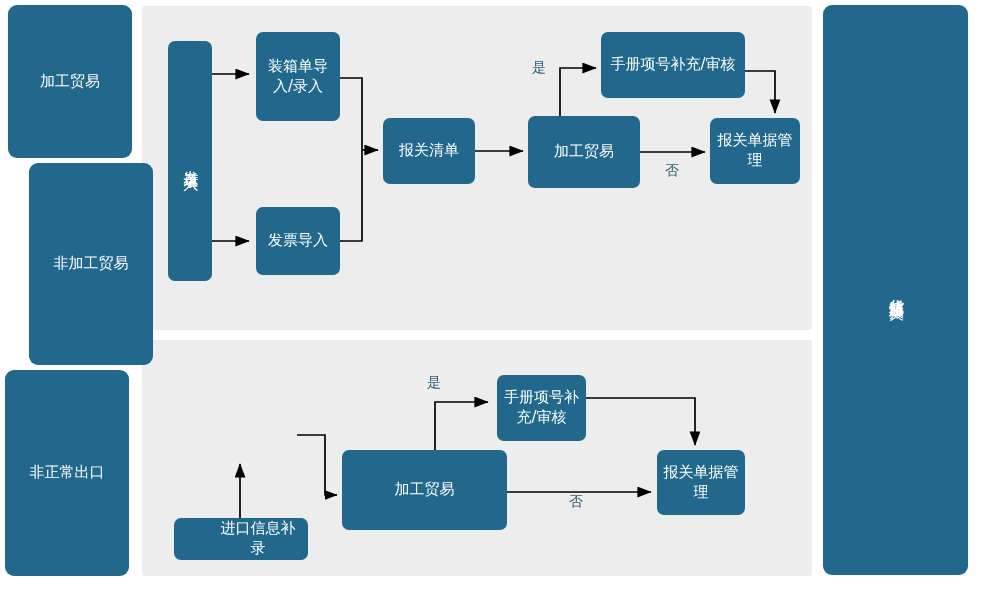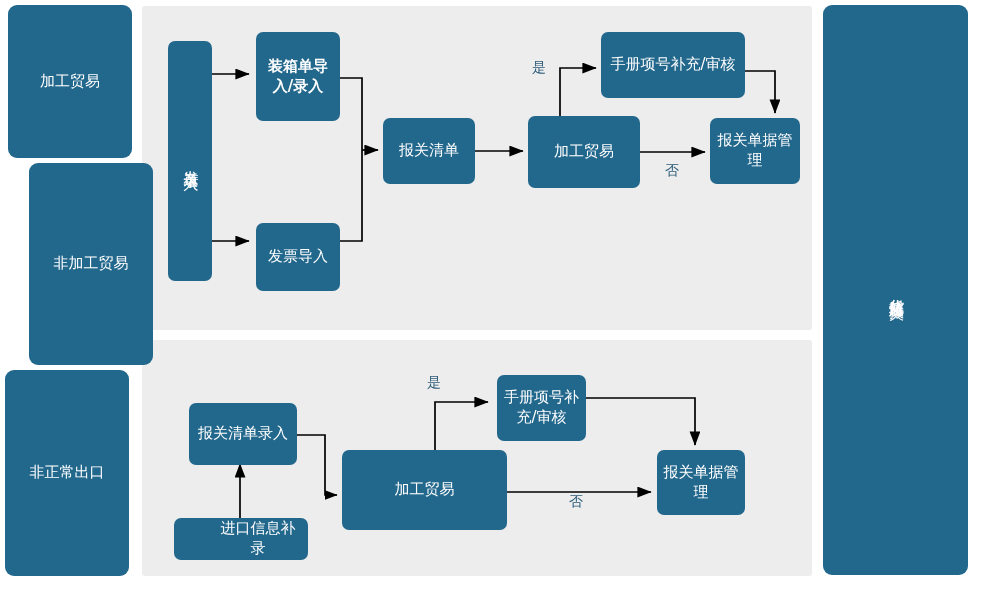--- a/index.html
+++ b/index.html
@@ -124,25 +124,25 @@
       <path d="M586,398 L695,398 L695,445" marker-end="url(#arrow)"></path>
 
       <line x1="507" y1="492" x2="651" y2="492" marker-end="url(#arrow)"></line>
     </g>
   </svg>
 
   <div class="node vertical" style="left:168px; top:41px; width:44px; height:240px;">
     <span>发运单录入</span>
   </div>
 
-  <div class="node" style="left:256px; top:32px; width:84px; height:89px;font-weight:bold;">
+  <div class="node" style="left:256px; top:32px; width:84px; height:89px;">
     <span>装箱单导入/录入</span>
   </div>
 
-  <div class="node" style="left:256px; top:207px; width:84px; height:68px;margin-top:16px;">
+  <div class="node" style="left:256px; top:207px; width:84px; height:68px;">
     <span>发票导入</span>
   </div>
 
   <div class="node" style="left:383px; top:118px; width:92px; height:66px;align-items:center;">
     <span>报关清单</span>
   </div>
 
   <div class="node" style="left:528px; top:116px; width:112px; height:72px;">
     <span>加工贸易</span>
   </div>
@@ -155,23 +155,20 @@
     <span>报关单据管理</span>
   </div>
 
   <div class="edge-label" style="left:532px; top:60px;">
     <span>是</span>
   </div>
   <div class="edge-label" style="left:665px; top:163px;">
     <span>否</span>
   </div>
 
-  <div class="node" style="left:189px; top:403px; width:108px; height:62px;">
-    <span>报关清单录入</span>
-  </div>
 
   <div class="node" style="left:174px; top:518px; width:134px; height:42px;padding-left:40px;">
     <span>进口信息补录</span>
   </div>
 
   <div class="node" style="left:342px; top:450px; width:165px; height:80px;">
     <span>加工贸易</span>
   </div>
 
   <div class="node" style="left:497px; top:375px; width:89px; height:66px;">

